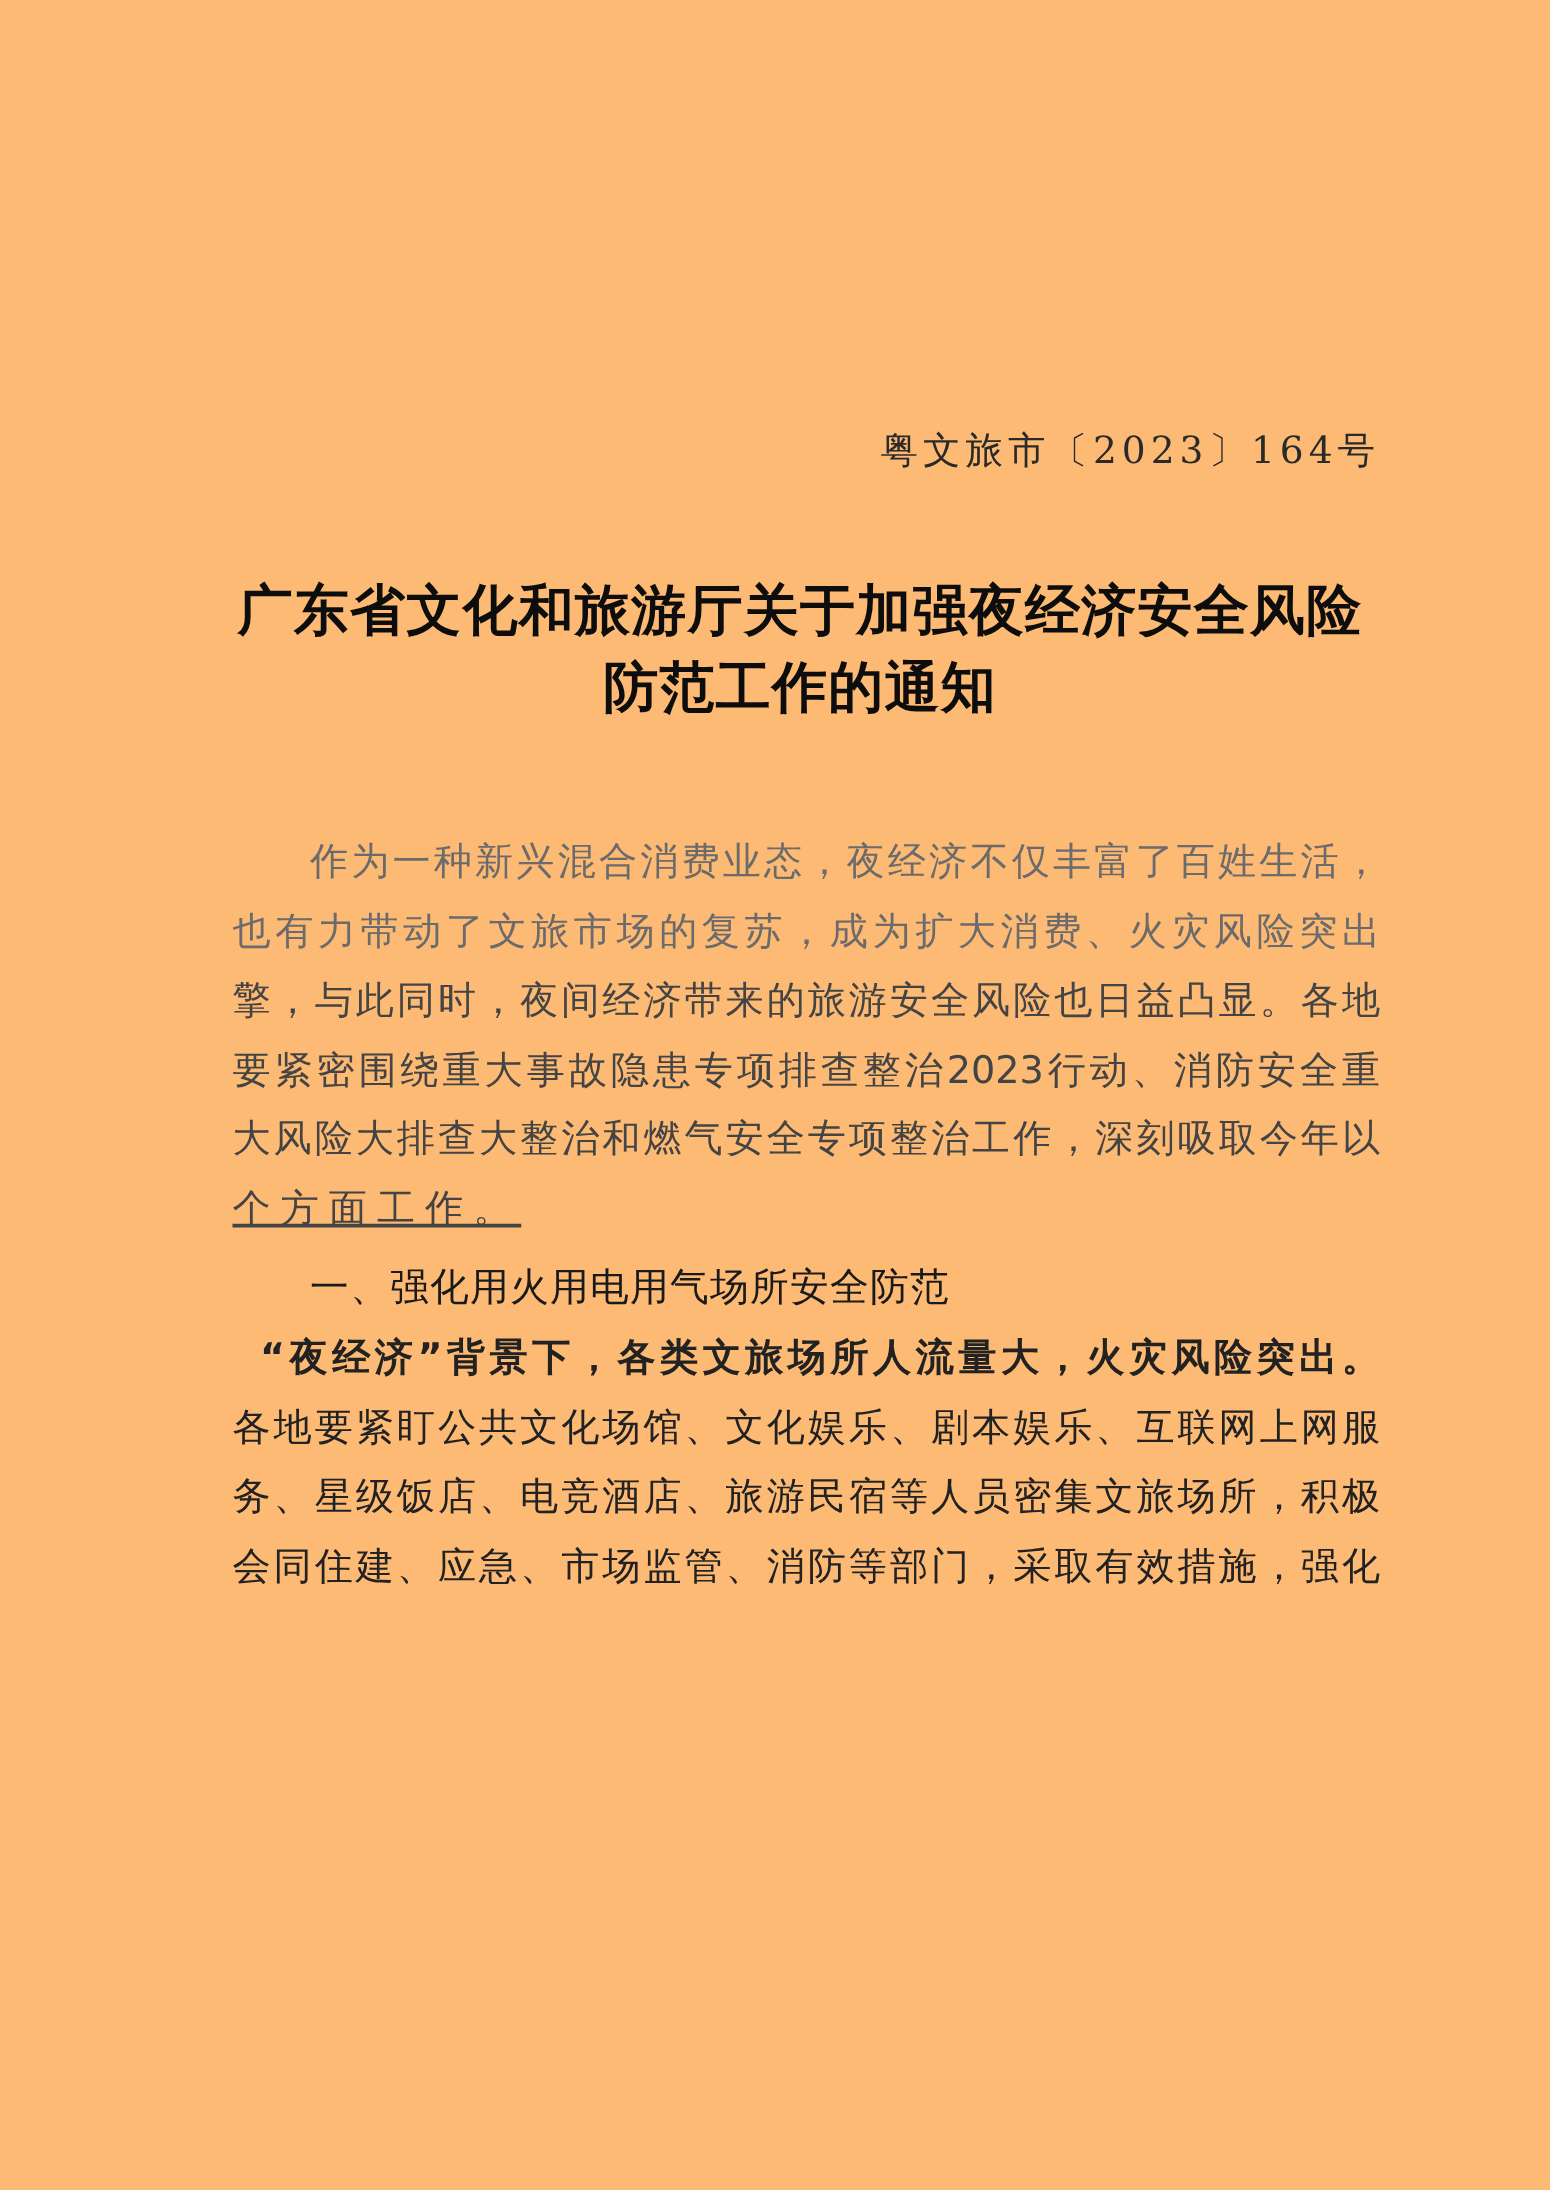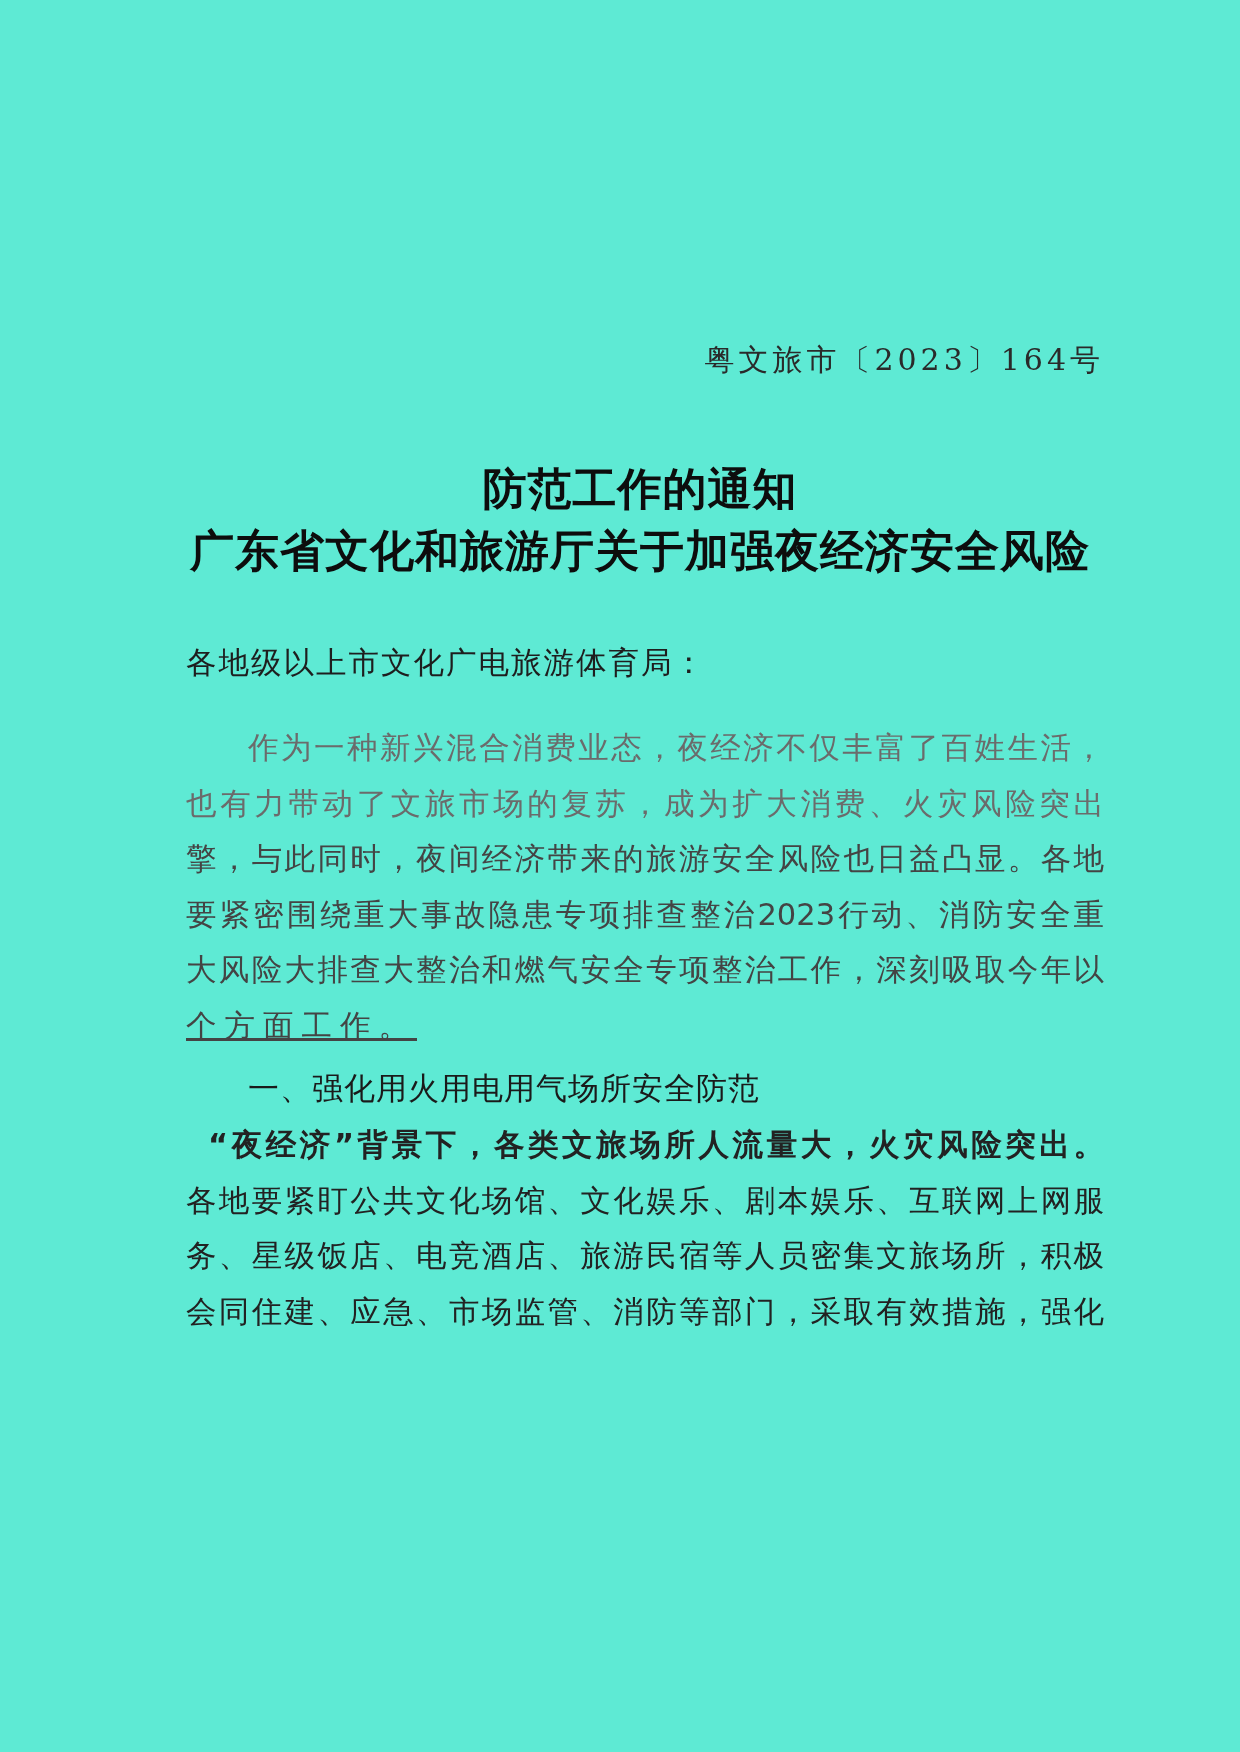--- a/index.html
+++ b/index.html
@@ -13,21 +13,21 @@
       position: relative;
       overflow: hidden;
       color: #1a1a1a;
       font-family: "DejaVu Serif", "Liberation Serif", serif;
     }
     .page {
       position: absolute;
       left: 0; top: 0;
       width: 1240px;
       height: 1752px;
-      background: #5eead4;
+      background: #fdba74;
     }
     .doc-number {
       position: absolute;
       right: 136px;
       top: 340px;
       font-size: 30px;
       letter-spacing: 4px;
       color: #2a2a2a;
       font-family: "DejaVu Serif", serif;
       white-space: nowrap;
@@ -94,26 +94,25 @@
     .gap-xs { height: 6px; }
   </style>
 </head>
 <body>
 
 <div class="page">
 
   <div class="doc-number">粤文旅市〔2023〕164号</div>
 
   <div class="title">
+    <span class="line">广东省文化和旅游厅关于加强夜经济安全风险</span>
     <span class="line">防范工作的通知</span>
-    <span class="line">广东省文化和旅游厅关于加强夜经济安全风险</span>
   </div>
 
   <div class="body">
-    <span class="salutation">各地级以上市文化广电旅游体育局：</span>
     <div class="gap-sm"></div>
 
     <div>
       <span class="para-line indent faded">作为一种新兴混合消费业态，夜经济不仅丰富了百姓生活，</span>
       <span class="para-line faded">也有力带动了文旅市场的复苏，成为扩大消费、火灾风险突出</span>
       <span class="para-line medium">擎，与此同时，夜间经济带来的旅游安全风险也日益凸显。各地</span>
       <span class="para-line medium">要紧密围绕重大事故隐患专项排查整治2023行动、消防安全重</span>
       <span class="para-line medium">大风险大排查大整治和燃气安全专项整治工作，深刻吸取今年以</span>
       <span class="para-line last medium">个方面工作。</span>
     </div>

